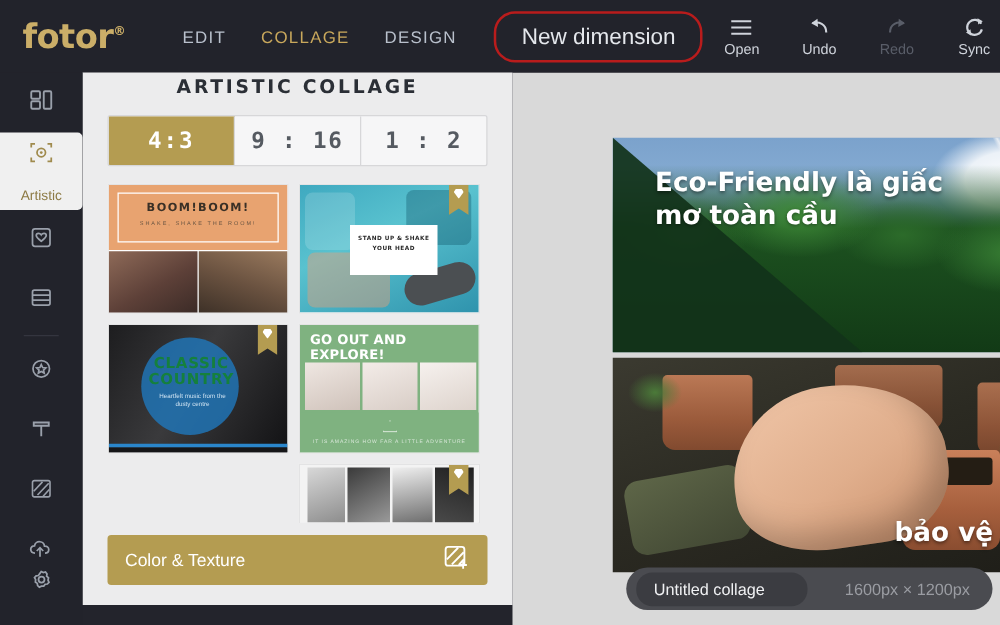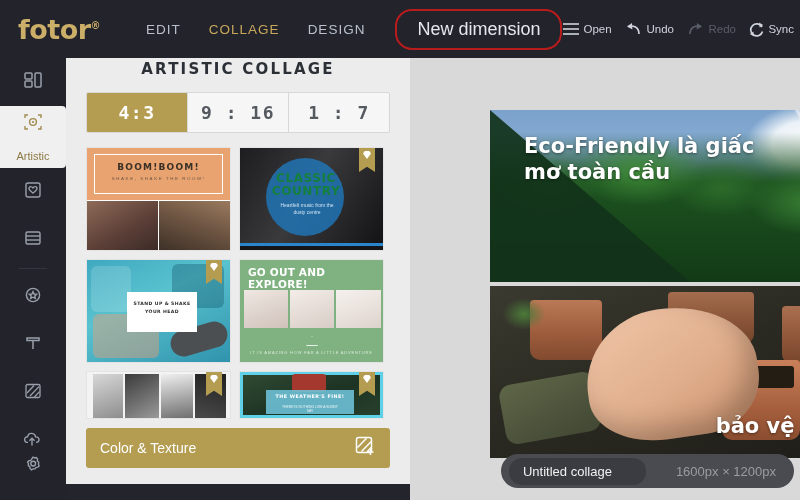--- a/index.html
+++ b/index.html
@@ -34,21 +34,21 @@
 
   .new-dim {
     margin-left: 16px; border: 2px solid #b91c1c; border-radius: 17px;
     color: #e4e7ec; font-size: 18px; padding: 8px 20px; cursor: pointer;
     background: transparent; white-space: nowrap;
   }
 
   .tools { display: flex; align-items: center; margin-left: auto; margin-right: 22px; }
   .tool {
     width: 62px; text-align: center; color: #cfd3db; cursor: pointer;
-    display: flex; flex-direction: row; align-items: center; gap: 3px;
+    display: flex; flex-direction: column; align-items: center; gap: 3px;
   }
   .tool.disabled { color: #595d68; }
   .tool .ic { height: 18px; display: flex; align-items: center; justify-content: center; }
   .tool .lbl { font-size: 11.5px; }
 
   
   .rail {
     position: absolute; left: 0; top: 58px; width: 66px; height: 442px;
     background: #22232b; z-index: 20;
   }
@@ -85,21 +85,21 @@
   .ratio-tab {
     flex: 1; text-align: center; font-size: 18px; font-weight: bold;
     letter-spacing: 1.5px; color: #555a61; padding: 9px 0; cursor: pointer;
     border-right: 1px solid #d7d7d9; font-family: "DejaVu Sans Mono", monospace;
   }
   .ratio-tab:last-child { border-right: none; }
   .ratio-tab.active { background: #b49c51; color: #ffffff; }
 
   .thumbs {
     margin: 14px 20px 0 20px; display: flex; flex-wrap: wrap;
-    gap: 8px; height: 272px; overflow: hidden;
+    gap: 8px; height: 272px; overflow: hidden; flex-direction: column;
   }
   .thumb {
     position: relative; width: 145px; height: 104px; cursor: pointer;
     background: #fff; overflow: hidden; border: 1px solid #e3e3e4;
   }
   .thumb.short { height: 48px; }
   .badge {
     position: absolute; top: 0; right: 8px; width: 16px; height: 24px;
     background: #b49c51; z-index: 5;
     clip-path: polygon(0 0, 100% 0, 100% 100%, 50% 78%, 0 100%);
@@ -390,21 +390,21 @@
       </div>
     </div>
   </div>
 
   <div class="panel">
     <div class="panel-title">ARTISTIC COLLAGE</div>
 
     <div class="ratio-tabs">
       <div class="ratio-tab active">4:3</div>
       <div class="ratio-tab">9 : 16</div>
-      <div class="ratio-tab">1 : 7</div>
+      <div class="ratio-tab">1 : 2</div>
     </div>
 
     <div class="thumbs">
 
       <div class="thumb">
         <div class="t-band" style="top:0;height:52px;background:#e8a370;"></div>
         <div style="position:absolute;left:7px;top:6px;right:7px;height:40px;border:1px solid #fff;"></div>
         <div class="mini-title" style="position:absolute;left:0;right:0;top:14px;text-align:center;font-size:9px;letter-spacing:1.2px;color:#3a3026;">BOOM!BOOM!</div>
         <div style="position:absolute;left:0;right:0;top:28px;text-align:center;font-size:4.4px;letter-spacing:1.6px;color:#6b5643;">SHAKE, SHAKE THE ROOM!</div>
         <div style="position:absolute;left:0;top:53px;width:71px;height:51px;background:linear-gradient(150deg,#8e6a58 0%,#5d4038 55%,#3a2a26 100%);"></div>

